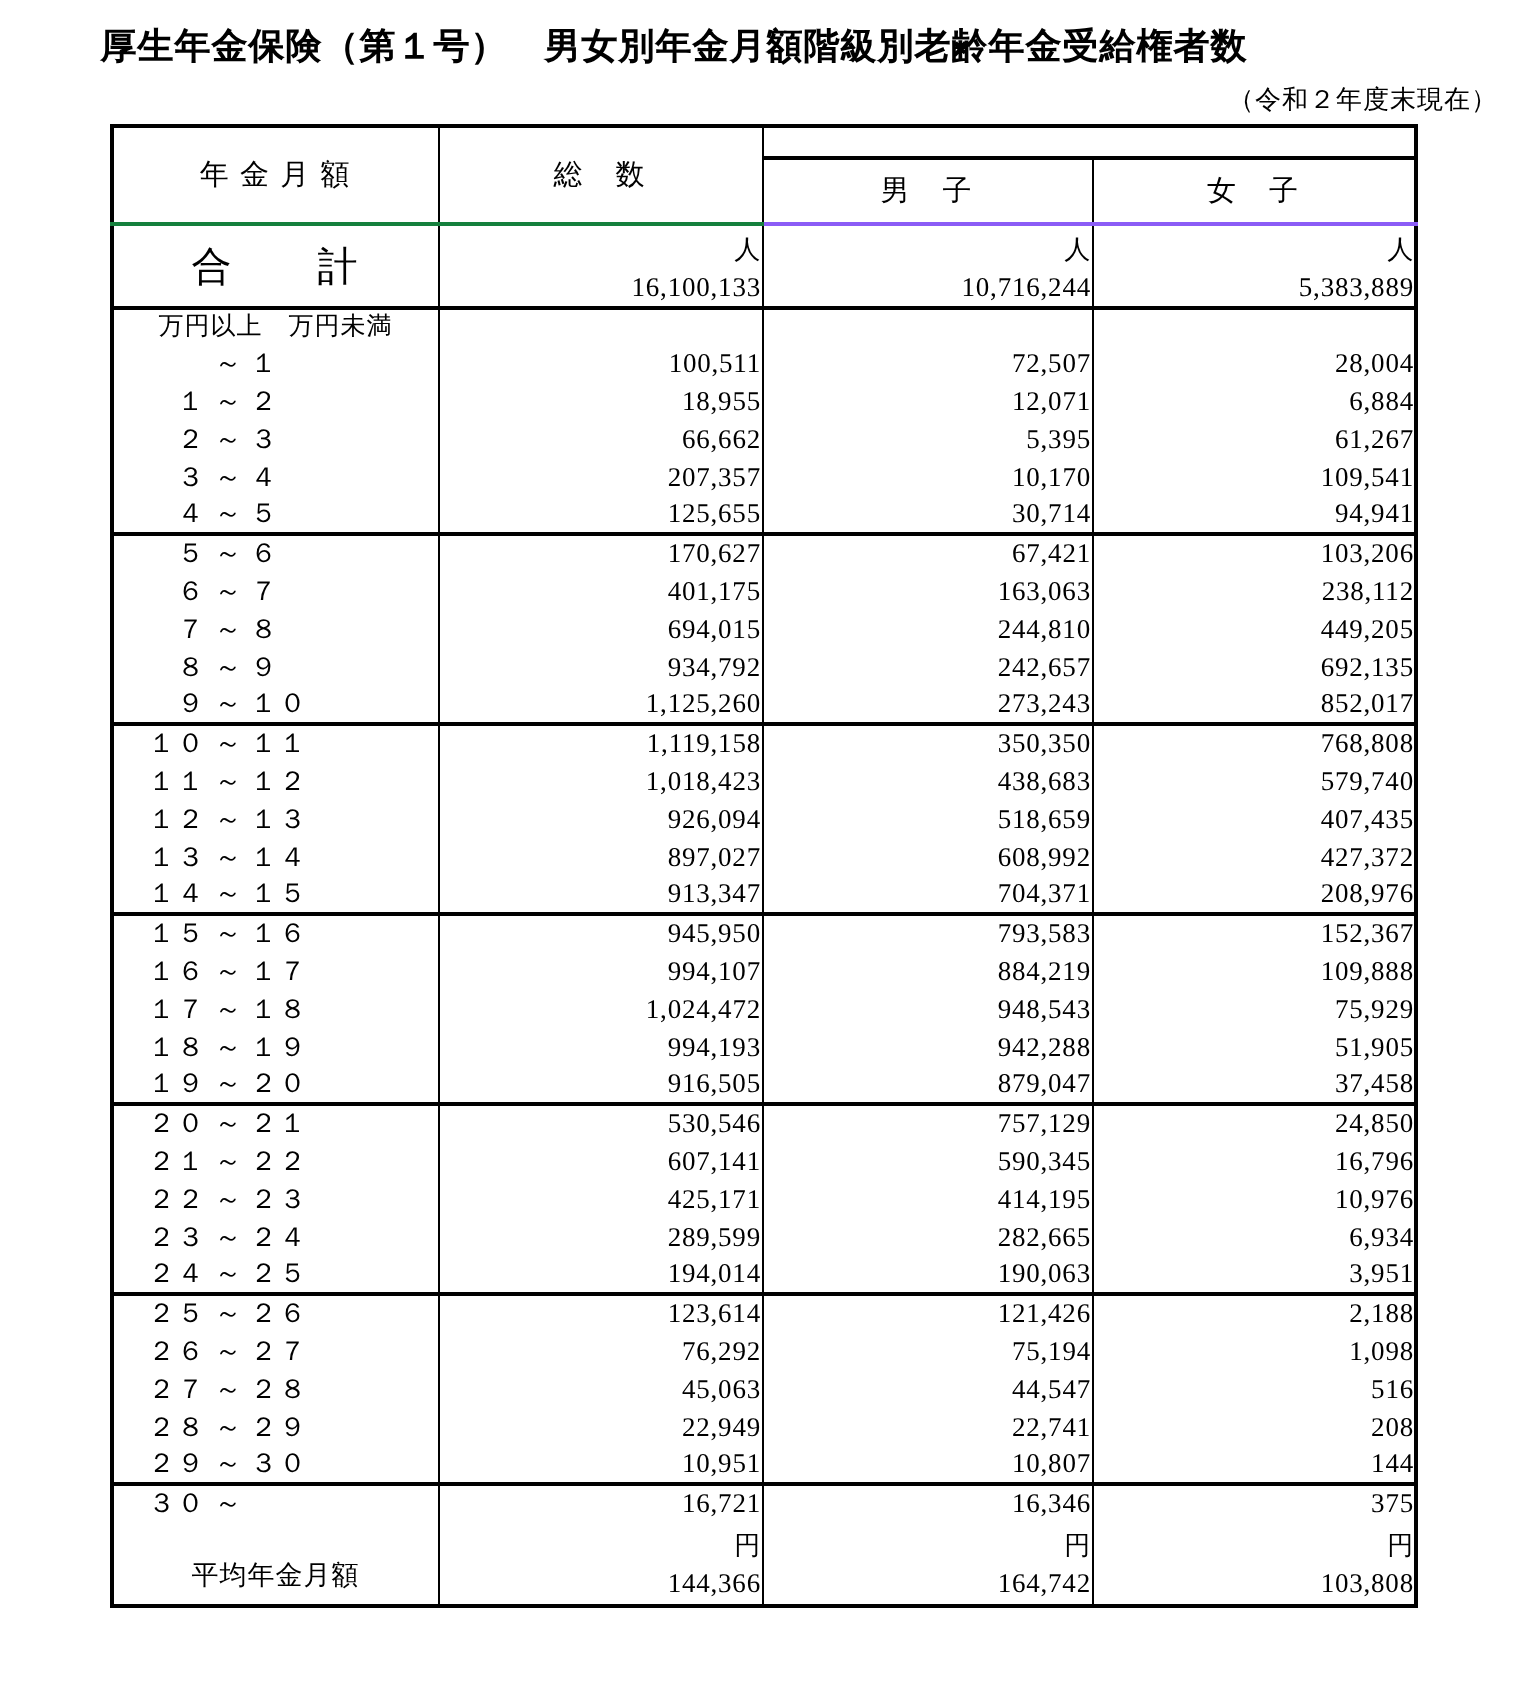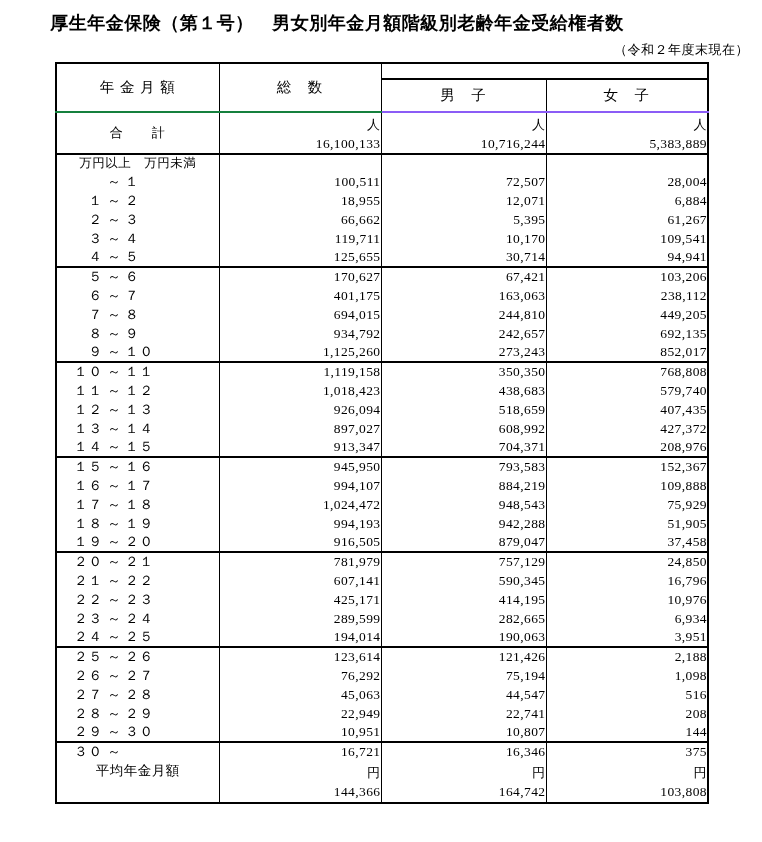--- a/index.html
+++ b/index.html
@@ -37,40 +37,40 @@
   
   thead tr.r1 { height: 16px; }
   thead tr.r2 { height: 33px; }
   thead th { font-size: 14.5px; text-align: center; letter-spacing: 1px; }
   thead th.hspan { border-bottom: 2px solid #15803d; }
   thead th.strip { border-bottom: 2px solid #000; }
   thead th.sex  { border-bottom: 2px solid #8b5cf6; }
   
   tr.total-row { height: 42px; }
   tr.total-row td { border-bottom: 2px solid #000; }
-  td.cell-label { text-align: center; font-size: 13px; letter-spacing: 1px; }
+  td.cell-label { text-align: center; font-size: 20px; letter-spacing: 1px; }
   td.num { text-align: right; padding-right: 6px; font-size: 13.5px; letter-spacing: 0.4px; }
   .two-line { line-height: 19px; padding-top: 1px; }
   .two-line .unit { font-size: 13px; }
   
   tr.range-label-row { height: 18px; }
   tr.range-label-row td { font-size: 12.5px; text-align: center; letter-spacing: 0.5px; vertical-align: bottom; }
   
   tr.data-row { height: 19px; }
   tr.data-row.grp td { border-top: 2px solid #000; }
   tr.data-row td.rlabel { font-size: 13.5px; }
   .rwrap { display: flex; align-items: center; padding-left: 8px; }
   .rwrap .lo { width: 38px; text-align: right; letter-spacing: 1px; }
   .rwrap .tl { width: 22px; text-align: center; }
   .rwrap .hi { width: 64px; text-align: left; letter-spacing: 1px; }
   
   tfoot tr { height: 42px; }
   tfoot td { border-top: 5px double #000; }
   tfoot td.cell-label {
-    vertical-align: bottom; padding-bottom: 22px;
+    vertical-align: bottom; padding-bottom: 5px;
     font-size: 13.5px; letter-spacing: 0.5px;
   }
 </style>
 </head>
 <body>
 
 <div class="page-title">厚生年金保険（第１号）　男女別年金月額階級別老齢年金受給権者数</div>
 <div class="date-note">（令和２年度末現在）</div>
 
 <table class="stat">
@@ -160,21 +160,21 @@
   </tr>
 
   <tr class="data-row">
     <td class="rlabel">
       <div class="rwrap">
         <span class="lo">３</span>
         <span class="tl">～</span>
         <span class="hi">４</span>
       </div>
     </td>
-    <td class="num vt">119,711</td>
+    <td class="num vt">207,357</td>
     <td class="num vm">10,170</td>
     <td class="num vf">109,541</td>
   </tr>
 
   <tr class="data-row">
     <td class="rlabel">
       <div class="rwrap">
         <span class="lo">４</span>
         <span class="tl">～</span>
         <span class="hi">５</span>
@@ -381,21 +381,21 @@
   </tr>
 
   <tr class="data-row grp">
     <td class="rlabel">
       <div class="rwrap">
         <span class="lo">２０</span>
         <span class="tl">～</span>
         <span class="hi">２１</span>
       </div>
     </td>
-    <td class="num vt">781,979</td>
+    <td class="num vt">530,546</td>
     <td class="num vm">757,129</td>
     <td class="num vf">24,850</td>
   </tr>
 
   <tr class="data-row">
     <td class="rlabel">
       <div class="rwrap">
         <span class="lo">２１</span>
         <span class="tl">～</span>
         <span class="hi">２２</span>

